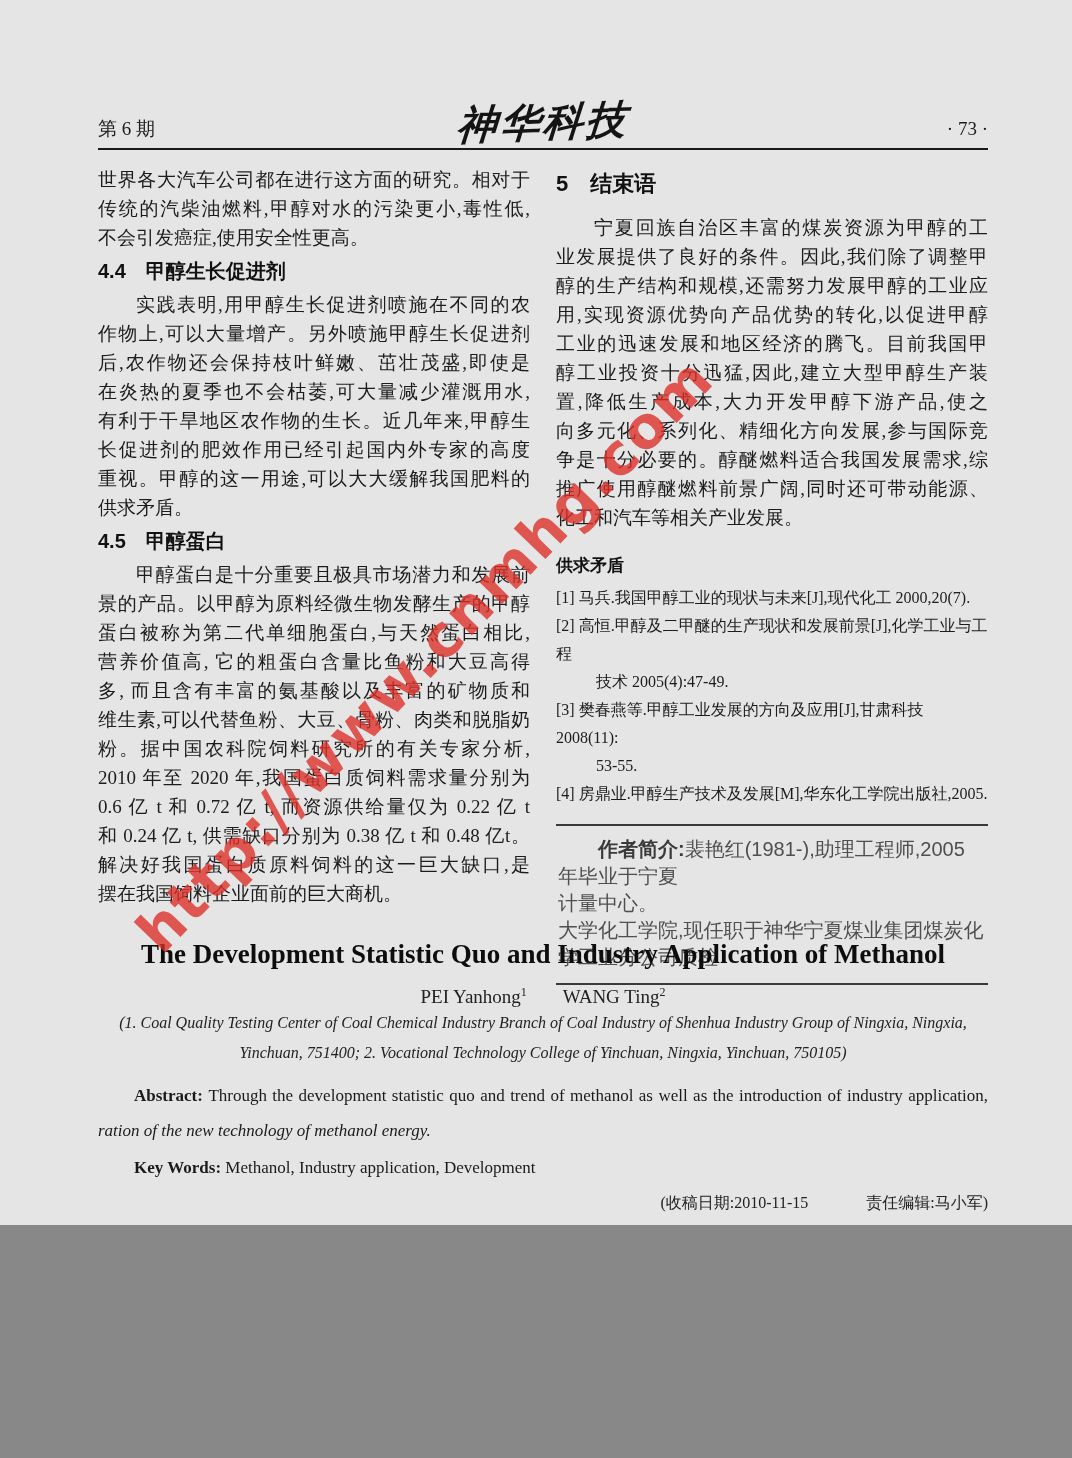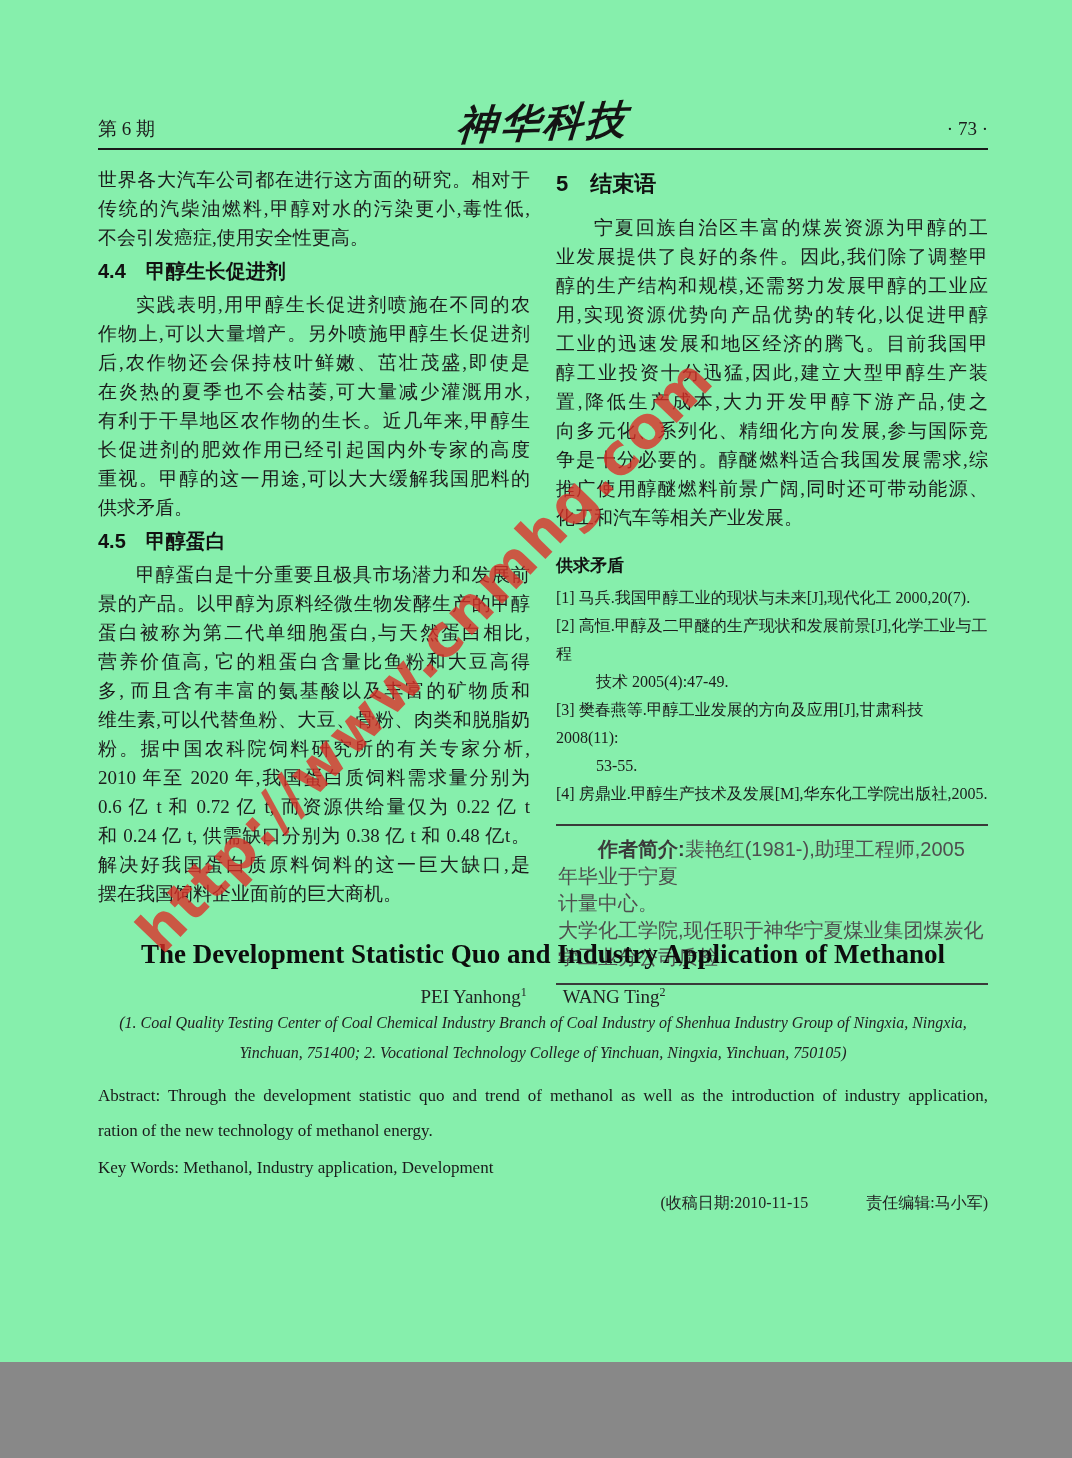--- a/index.html
+++ b/index.html
@@ -1,16 +1,16 @@
 <!DOCTYPE html>
 <html><head>
 <meta charset="utf-8">
 <style>
   html,body{margin:0;padding:0;background:#888;}
-  .page{position:relative;width:1072px;height:1362px;background:#86efac;margin:0 auto;overflow:hidden;
+  .page{position:relative;width:1072px;height:1225px;background:#e5e5e5;margin:0 auto;overflow:hidden;
         font-family:"Liberation Serif","DejaVu Serif",serif;color:#1c1c1c;}
   .content{padding:0 84px 0 98px;}
 
   
   .header{position:relative;display:flex;justify-content:space-between;align-items:flex-end;
           padding-top:118px;padding-bottom:8px;border-bottom:2px solid #1a1a1a;}
   .issue,.pageno{font-size:19px;line-height:22px;}
   .logo{position:absolute;left:50%;bottom:-2px;transform:translateX(-50%) rotate(-2deg) skewX(-6deg);
         font-family:"DejaVu Serif",serif;font-style:italic;font-weight:bold;font-size:40px;
         letter-spacing:3px;color:#141414;white-space:nowrap;}
@@ -44,22 +44,22 @@
   
   .eng{margin-top:24px;}
   .eng-title{text-align:center;font-weight:bold;font-size:27px;line-height:34px;color:#0d0d0d;}
   .eng-authors{text-align:center;font-size:19px;margin-top:14px;color:#222;}
   .eng-authors .gap{display:inline-block;width:36px;}
   .eng-authors sup{font-size:12px;}
   .affil-line{text-align:center;font-style:italic;font-size:16px;line-height:30px;color:#222;}
   .affil{}
   .abs{margin-top:10px;}
   .abs-line{font-size:17px;line-height:35px;text-align:justify;text-align-last:justify;color:#1a1a1a;}
-  .abs-line.short{text-align-last:left;}
-  .abs-label,.kw-label{font-weight:normal;}
+  .abs-line.short{text-align-last:left;font-style:italic;}
+  .abs-label,.kw-label{font-weight:bold;margin-left:36px;}
   .kw-line{font-size:17px;line-height:35px;margin-top:2px;color:#1a1a1a;}
   .footer-note{text-align:right;font-size:16px;margin-top:8px;color:#222;}
   .footer-note .spacer{display:inline-block;width:58px;}
 
   
   .watermark{position:absolute;left:425px;top:655px;
              transform:translate(-50%,-50%) rotate(-46deg);
              font-family:"DejaVu Sans","Liberation Sans",sans-serif;font-weight:600;
              font-size:58px;letter-spacing:2px;white-space:nowrap;
              color:rgba(222,45,38,0.78);pointer-events:none;z-index:5;}

